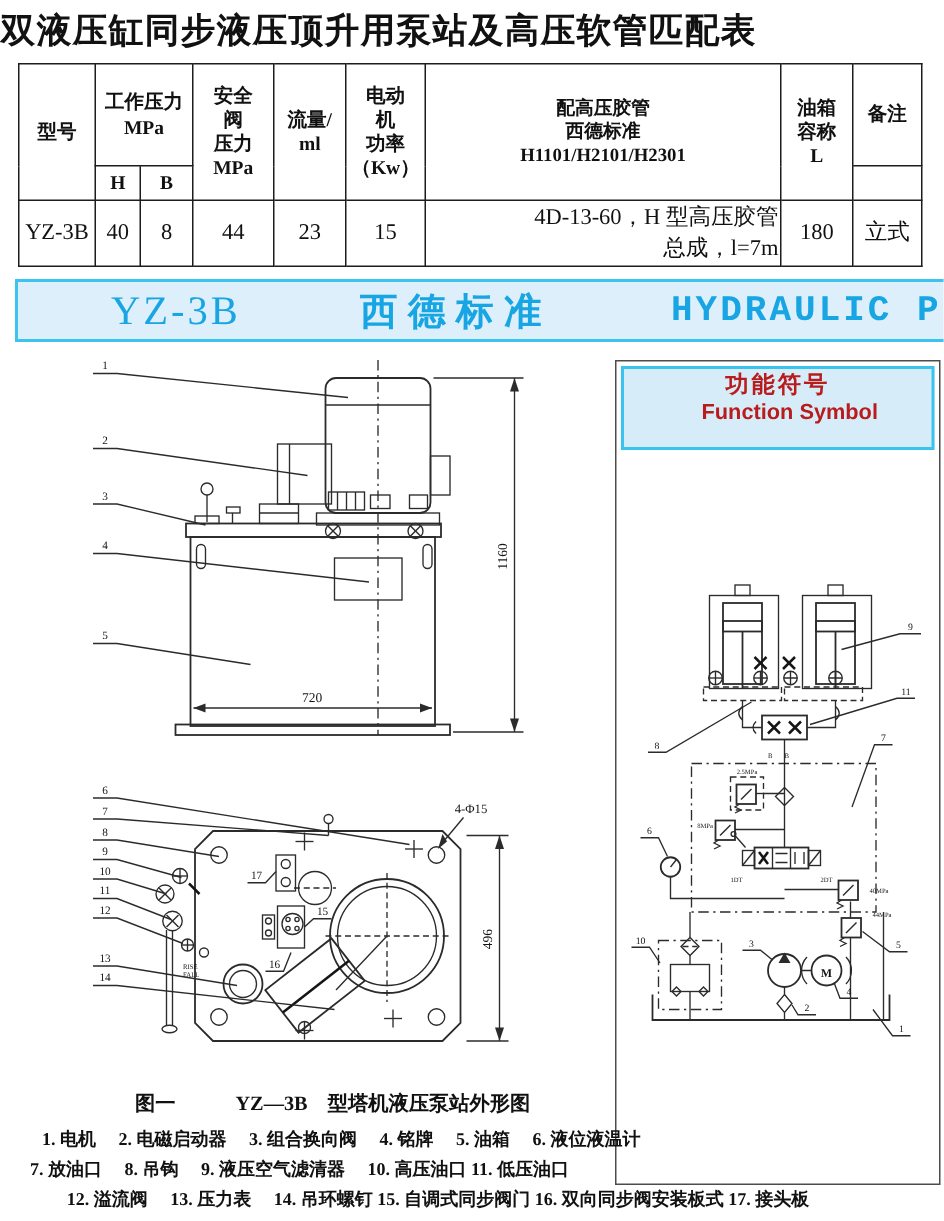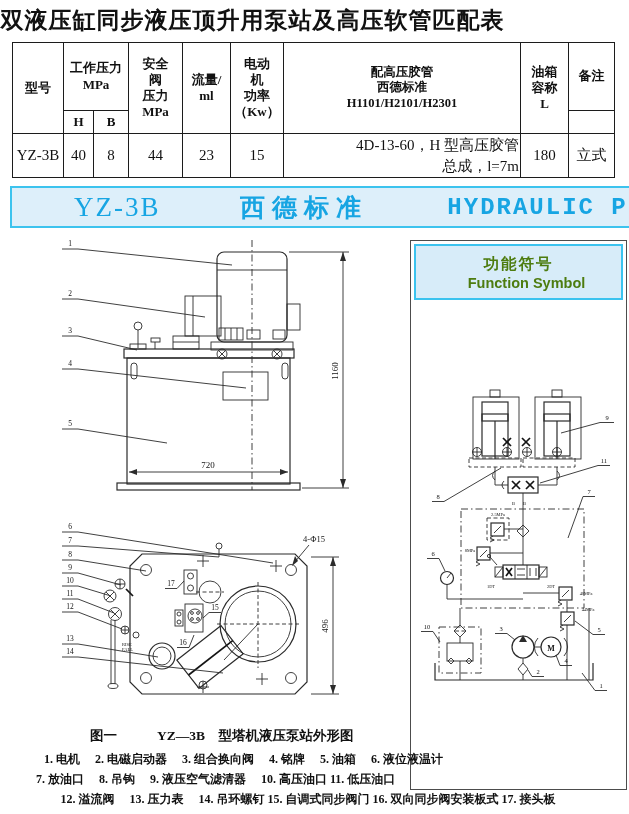--- a/index.html
+++ b/index.html
@@ -20,27 +20,27 @@
   #spec-table td.hstd{font-size:12.5px;}
   
   #banner{left:10px;top:186px;width:603px;height:38px;background:#ddeffa;border:2px solid #3cc3ee;
     display:flex;align-items:center;justify-content:space-between;padding:0 62px;color:#17a5e3;}
   #banner .b-model{font-size:27px;letter-spacing:2px;}
   #banner .b-cn{font-size:25px;font-weight:bold;letter-spacing:7px;}
   #banner .b-en{font-size:24px;font-weight:bold;letter-spacing:2px;font-family:"Liberation Mono","DejaVu Sans Mono",monospace;}
   
   #func-panel{left:410px;top:240px;width:215px;height:548px;border:1.5px solid #4c4c4c;background:#fff;}
   #func-header{position:absolute;left:3px;top:3px;right:3px;height:52px;background:#d7ecf9;border:2px solid #3bc3ef;
-    display:flex;flex-direction:column;align-items:center;justify-content:center;color:#4d7c0f;}
+    display:flex;flex-direction:column;align-items:center;justify-content:flex-start;color:#b91c1c;}
   #func-header .fh-cn{font-size:15.5px;font-weight:bold;letter-spacing:2px;font-family:"Liberation Sans","DejaVu Sans",sans-serif;}
   #func-header .fh-en{font-size:14.5px;font-weight:bold;font-family:"Liberation Sans","DejaVu Sans",sans-serif;margin-left:16px;}
   
   #fig-caption{left:90px;top:727px;width:340px;font-size:13.5px;font-weight:bold;white-space:nowrap;}
   #fig-caption .cap-fig{margin-right:40px;}
-  .parts-line{font-size:12px;font-weight:bold;text-align:center;white-space:nowrap;margin-left:16px;}
+  .parts-line{font-size:12px;font-weight:bold;text-align:center;white-space:nowrap;}
   #parts-1{left:28px;top:751px;width:380px;}
   #parts-2{left:20px;top:771px;width:305px;}
   #parts-3{left:2px;top:791px;width:580px;}
   
   svg{position:absolute;overflow:visible;}
   .k{stroke:#2b2b2b;stroke-width:.9;fill:none;}
   .k1{stroke:#2b2b2b;stroke-width:1.2;fill:none;}
   .kb{stroke:#151515;stroke-width:1.7;fill:none;}
   .dd{stroke-dasharray:7 3 1.5 3;}
   .ds{stroke-dasharray:4 2.5;}

